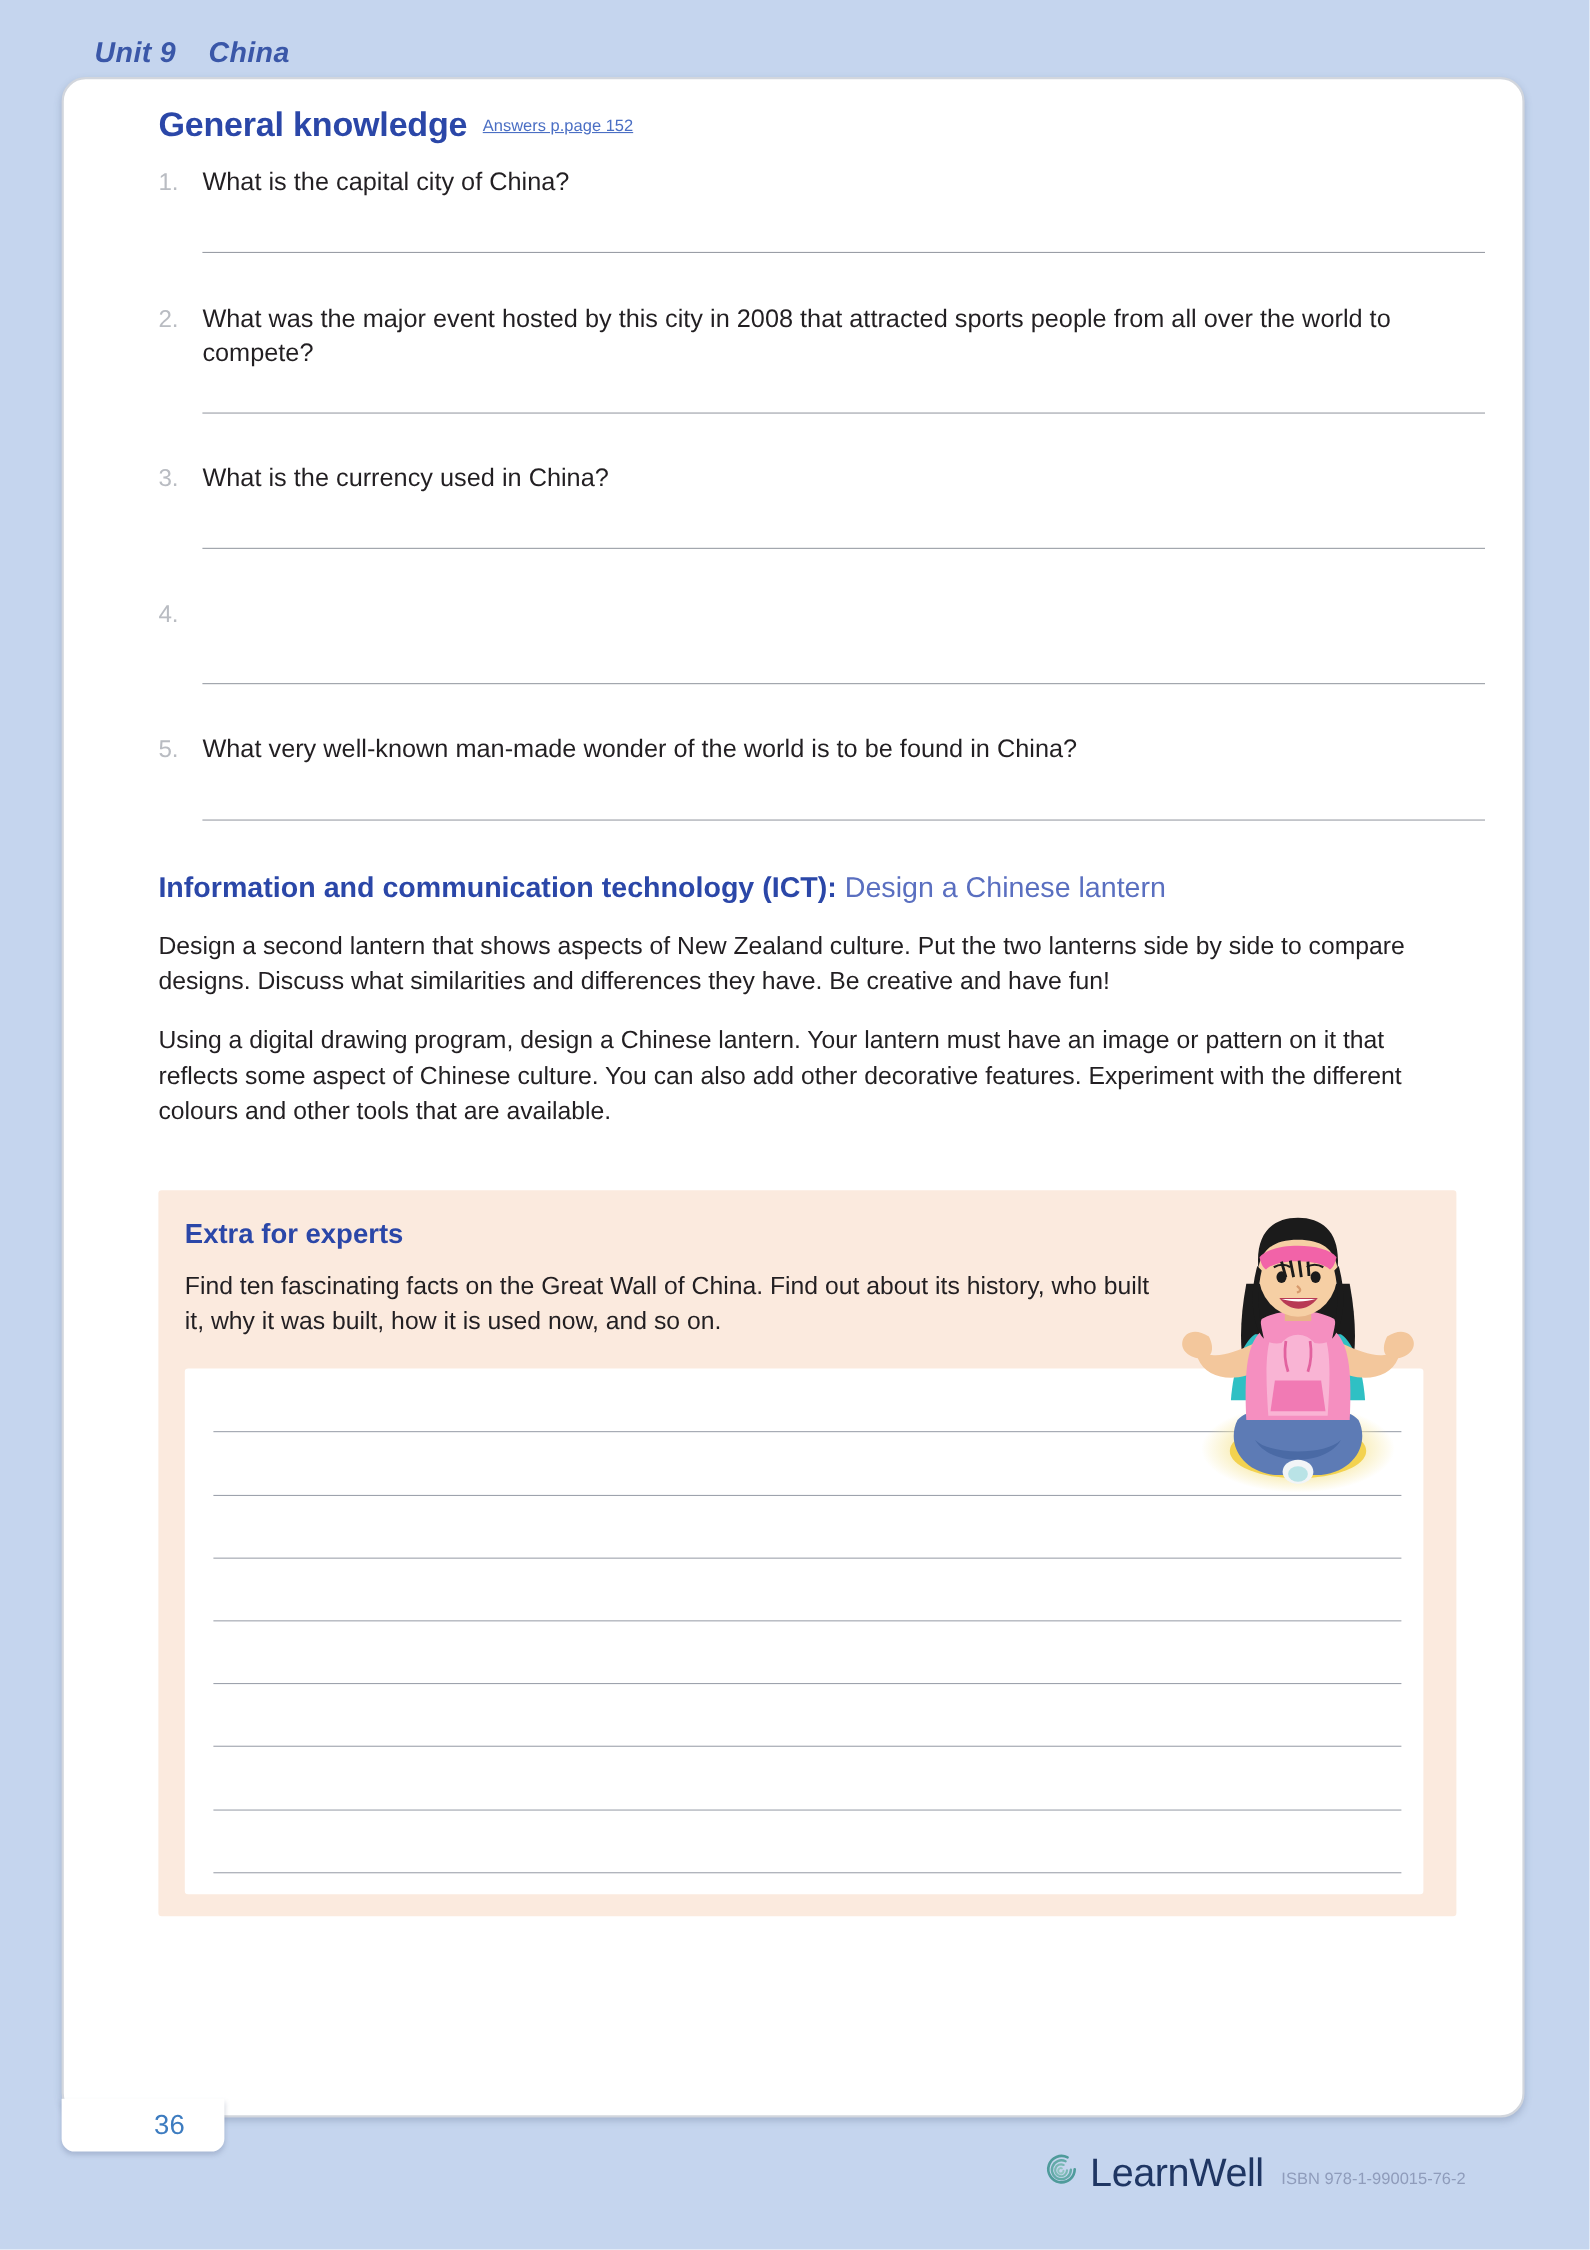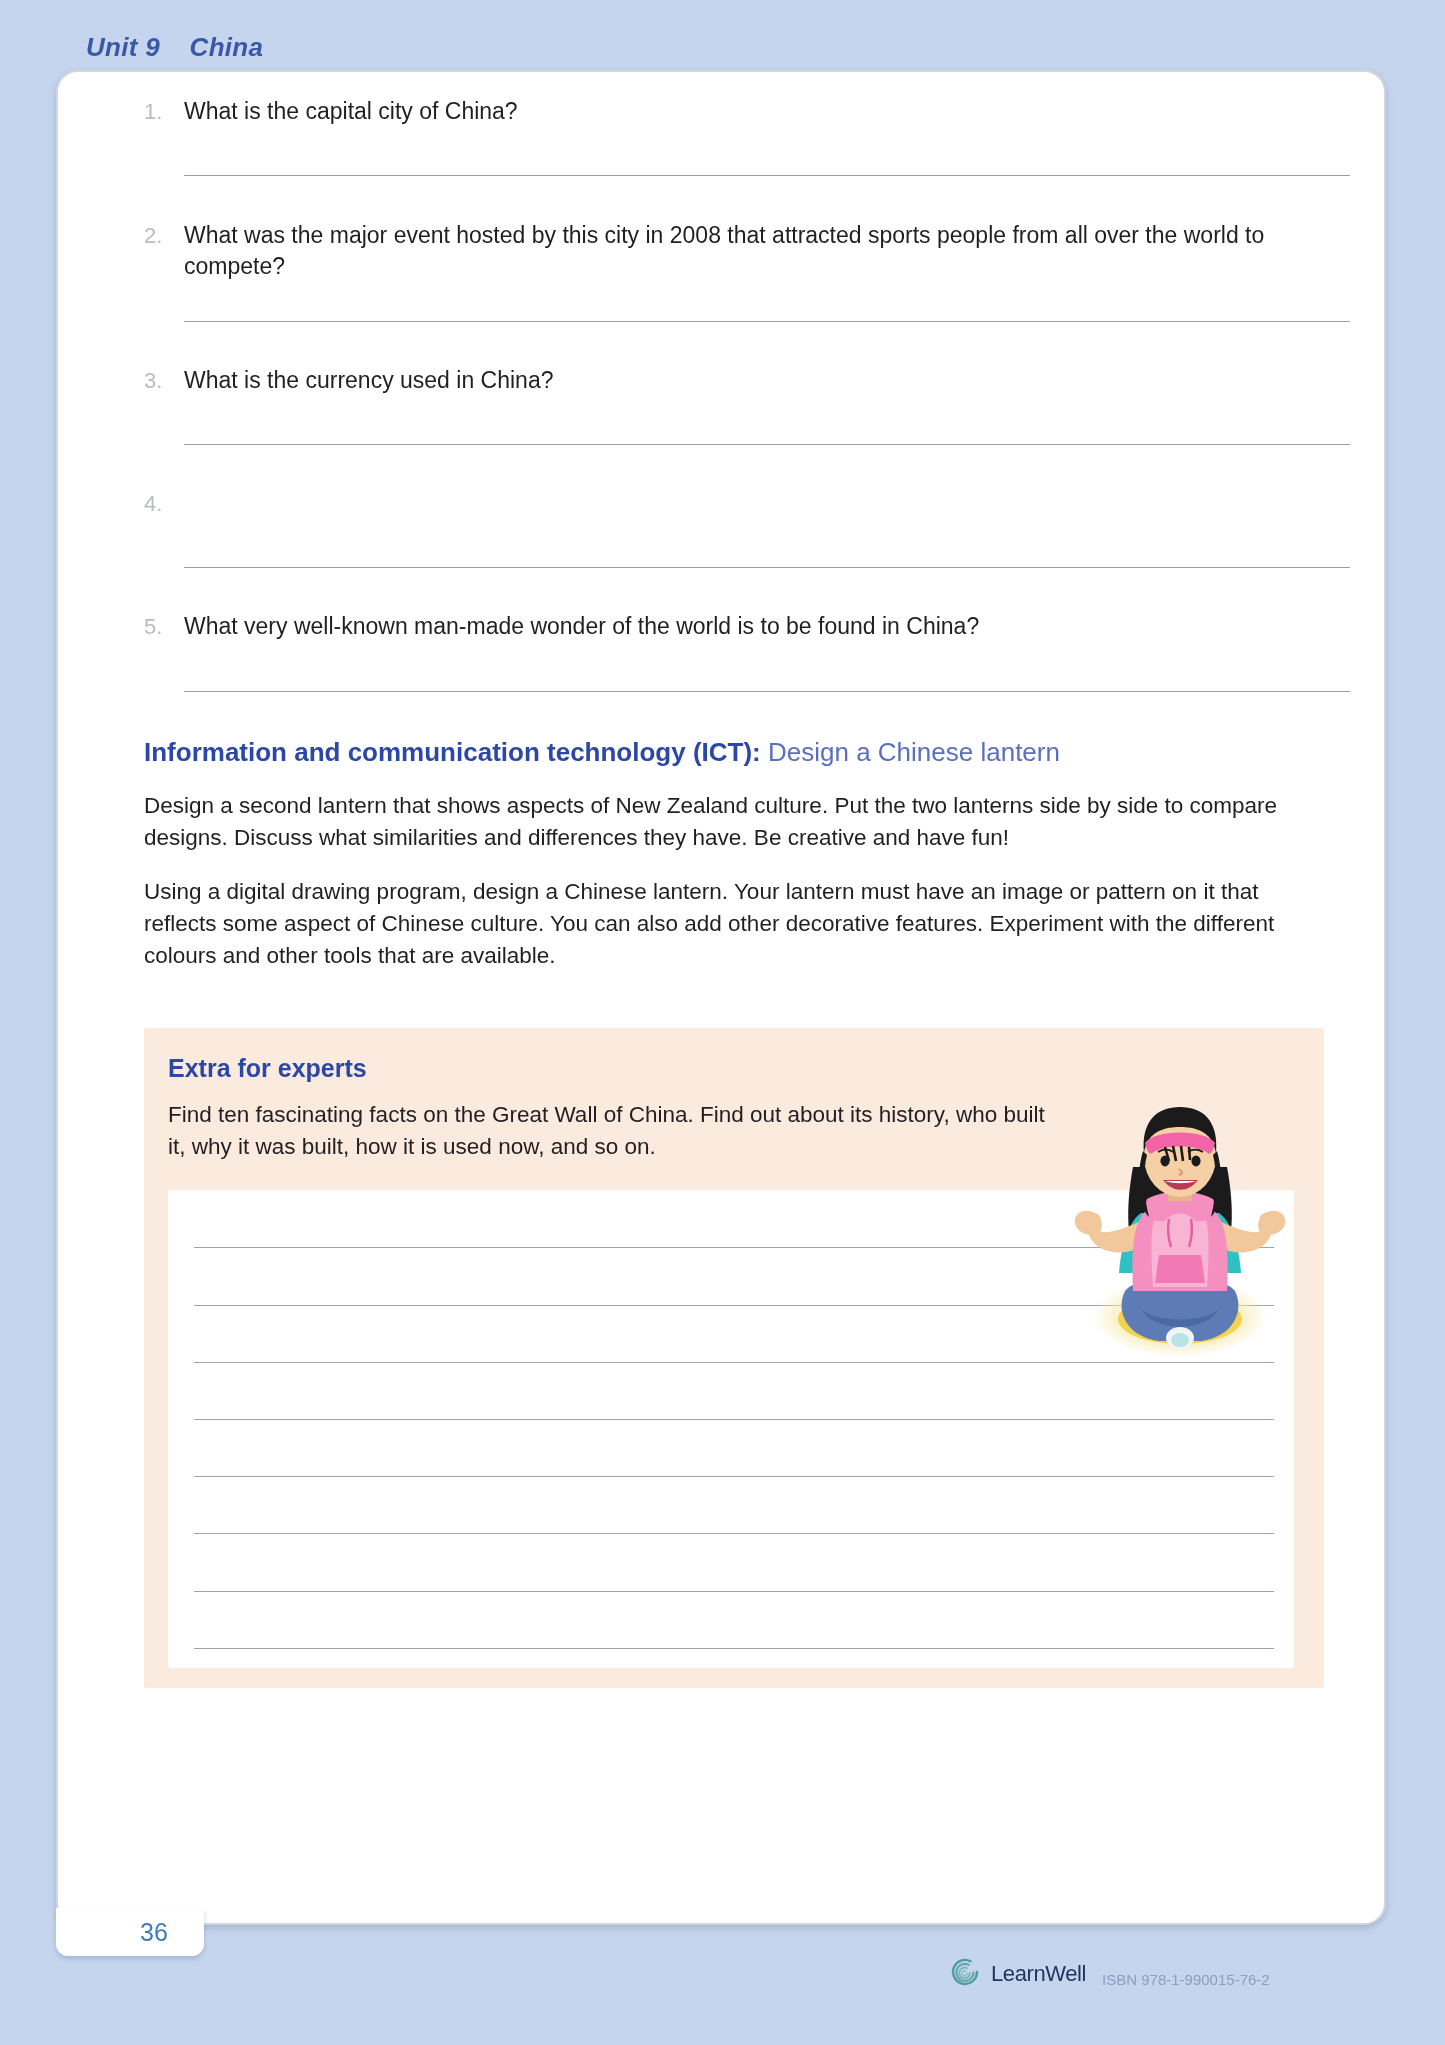--- a/index.html
+++ b/index.html
@@ -202,21 +202,21 @@
   }
 
   .footer-brand {
     position: absolute;
     left: 945px;
     top: 1952px;
     display: flex;
     align-items: center;
   }
   .brand-name {
-    font-size: 22px;
+    font-size: 36px;
     color: #1f3663;
     letter-spacing: -0.4px;
     margin-left: 6px;
   }
   .isbn {
     margin-left: 16px;
     font-size: 15px;
     color: #8f9cbb;
     align-self: flex-end;
     padding-bottom: 8px;
@@ -226,20 +226,24 @@
 <body>
 
 <div class="running-head">
   <span class="rh-unit">Unit 9</span>
   <span>China</span>
 </div>
 
 <div class="page-card">
   <div class="card-inner">
 
+    <div class="section-head">
+      <span class="section-title">General knowledge</span>
+      <a class="answers-link" href="#">Answers p.page 152</a>
+    </div>
 
     <ul class="q-list">
       <li class="q-item q1">
         <div class="q-row">
           <span class="q-num">1.</span>
           <span class="q-text">What is the capital city of China?</span>
         </div>
         <div class="ans-rule"></div>
       </li>
       <li class="q-item q2">

